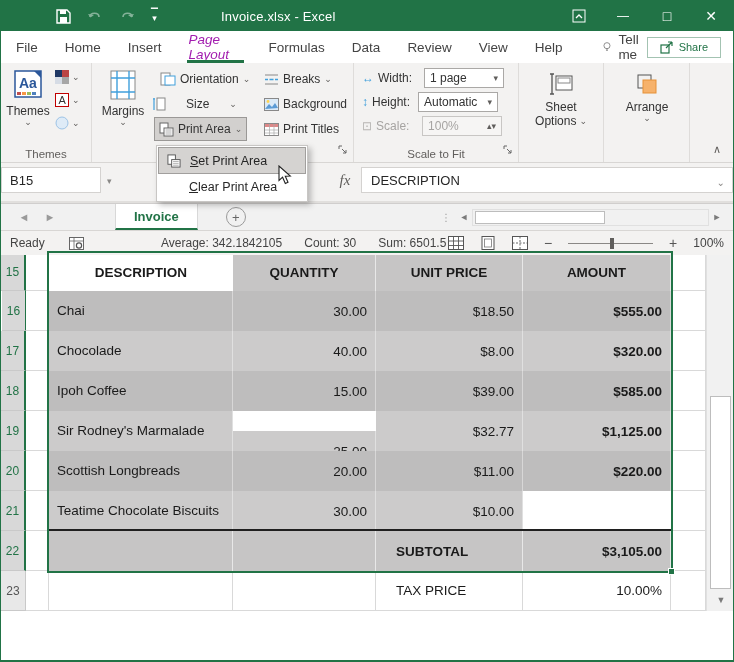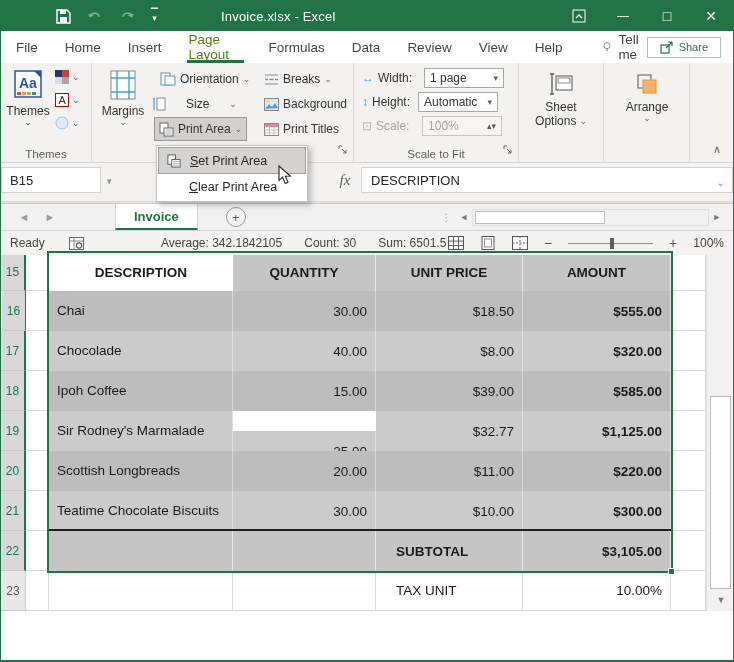--- a/index.html
+++ b/index.html
@@ -15,21 +15,21 @@
   .title-text { position:absolute; left:220px; top:0; height:30px; display:flex; align-items:center;
                 font-size:13px; letter-spacing:.2px; }
   .winbtns { position:absolute; right:0; top:0; height:30px; display:flex; }
   .winbtn { width:44px; height:30px; display:flex; align-items:center; justify-content:center;
             color:#fff; font-size:12px; }
 
   
   .menubar { position:relative; height:32px; background:#fff; display:flex; align-items:center;
              padding-left:15px; font-size:13.5px; color:#444; }
   .mtab { margin-right:27px; height:32px; display:flex; align-items:center; position:relative; cursor:default; }
-  .mtab.active { color:#4d7c0f; }
+  .mtab.active { color:#a21caf;font-style:italic; }
   .mtab.active::after { content:""; position:absolute; left:-2px; right:-2px; bottom:0; height:3px; background:#217346; }
   .tellme { display:flex; align-items:center; gap:7px; margin-left:14px; color:#444; }
   .share { margin-left:auto; margin-right:12px; display:flex; align-items:center; gap:6px;
            border:1px solid #a3c3b2; background:#fff; padding:3px 12px; color:#217346; font-size:11px; }
 
   
   .ribbon { position:relative; height:100px; background:#f3f2f1; border-bottom:1px solid #d8d6d4; font-size:12px; color:#333; }
   .rgroup { position:absolute; top:0; bottom:0; border-right:1px solid #dedcda; }
   .glabel { position:absolute; bottom:2px; left:0; right:0; text-align:center; font-size:11.5px; color:#605e5c; }
   .launcher { position:absolute; bottom:4px; right:5px; }
@@ -453,32 +453,31 @@
       <div class="c plain" style="left: 25px; top: 248px; width: 23px; height: 40px;"></div>
       <div class="c sel-dark al wrap" style="left: 48px; top: 248px; width: 184px; height: 40px;">Scottish Longbreads</div>
       <div class="c sel-dark ar" style="left: 232px; top: 248px; width: 143px; height: 40px;">20.00</div>
       <div class="c sel-dark ar" style="left: 375px; top: 248px; width: 147px; height: 40px;">$11.00</div>
       <div class="c sel-dark ar bold" style="left: 522px; top: 248px; width: 148px; height: 40px;">$220.00</div>
       <div class="c plain" style="left: 670px; top: 248px; width: 35px; height: 40px;"></div>
       <div class="c plain" style="left: 25px; top: 288px; width: 23px; height: 40px;"></div>
       <div class="c sel-light al wrap" style="left: 48px; top: 288px; width: 184px; height: 40px;">Teatime Chocolate Biscuits</div>
       <div class="c sel-light ar" style="left: 232px; top: 288px; width: 143px; height: 40px;">30.00</div>
       <div class="c sel-light ar" style="left: 375px; top: 288px; width: 147px; height: 40px;">$10.00</div>
-      <div class="c sel-light ar bold" style="left: 522px; top: 288px; width: 148px; height: 40px;">$300.00</div>
       <div class="c plain" style="left: 670px; top: 288px; width: 35px; height: 40px;"></div>
       <div class="c plain" style="left: 25px; top: 328px; width: 23px; height: 40px;"></div>
       <div class="c sel-hdr" style="left: 48px; top: 328px; width: 184px; height: 40px;"></div>
       <div class="c sel-hdr" style="left: 232px; top: 328px; width: 143px; height: 40px;"></div>
       <div class="c sel-hdr pad20 bold" style="left: 375px; top: 328px; width: 147px; height: 40px;">SUBTOTAL</div>
       <div class="c sel-hdr ar bold" style="left: 522px; top: 328px; width: 148px; height: 40px;">$3,105.00</div>
       <div class="c plain" style="left: 670px; top: 328px; width: 35px; height: 40px;"></div>
       <div class="c plain" style="left: 25px; top: 368px; width: 23px; height: 40px;"></div>
       <div class="c plain" style="left: 48px; top: 368px; width: 184px; height: 40px;"></div>
       <div class="c plain" style="left: 232px; top: 368px; width: 143px; height: 40px;"></div>
-      <div class="c plain pad20" style="left: 375px; top: 368px; width: 147px; height: 40px;">TAX UNIT</div>
+      <div class="c plain pad20" style="left: 375px; top: 368px; width: 147px; height: 40px;">TAX PRICE</div>
       <div class="c plain ar" style="left: 522px; top: 368px; width: 148px; height: 40px;">10.00%</div>
       <div class="c plain" style="left: 670px; top: 368px; width: 35px; height: 40px;"></div>
       <div class="blackline" style="left: 48px; top: 326px; width: 622px; height: 2px;"></div>
       <div class="selbox" style="left: 46px; top: 48px; width: 626px; height: 322px;"></div>
       <div class="fillhandle" style="left: 667px; top: 365px;"></div>
     </div>
 
   <div class="tabbar">
     <span class="tnav" style="margin-left:10px;">◄</span>
     <span class="tnav">►</span>

